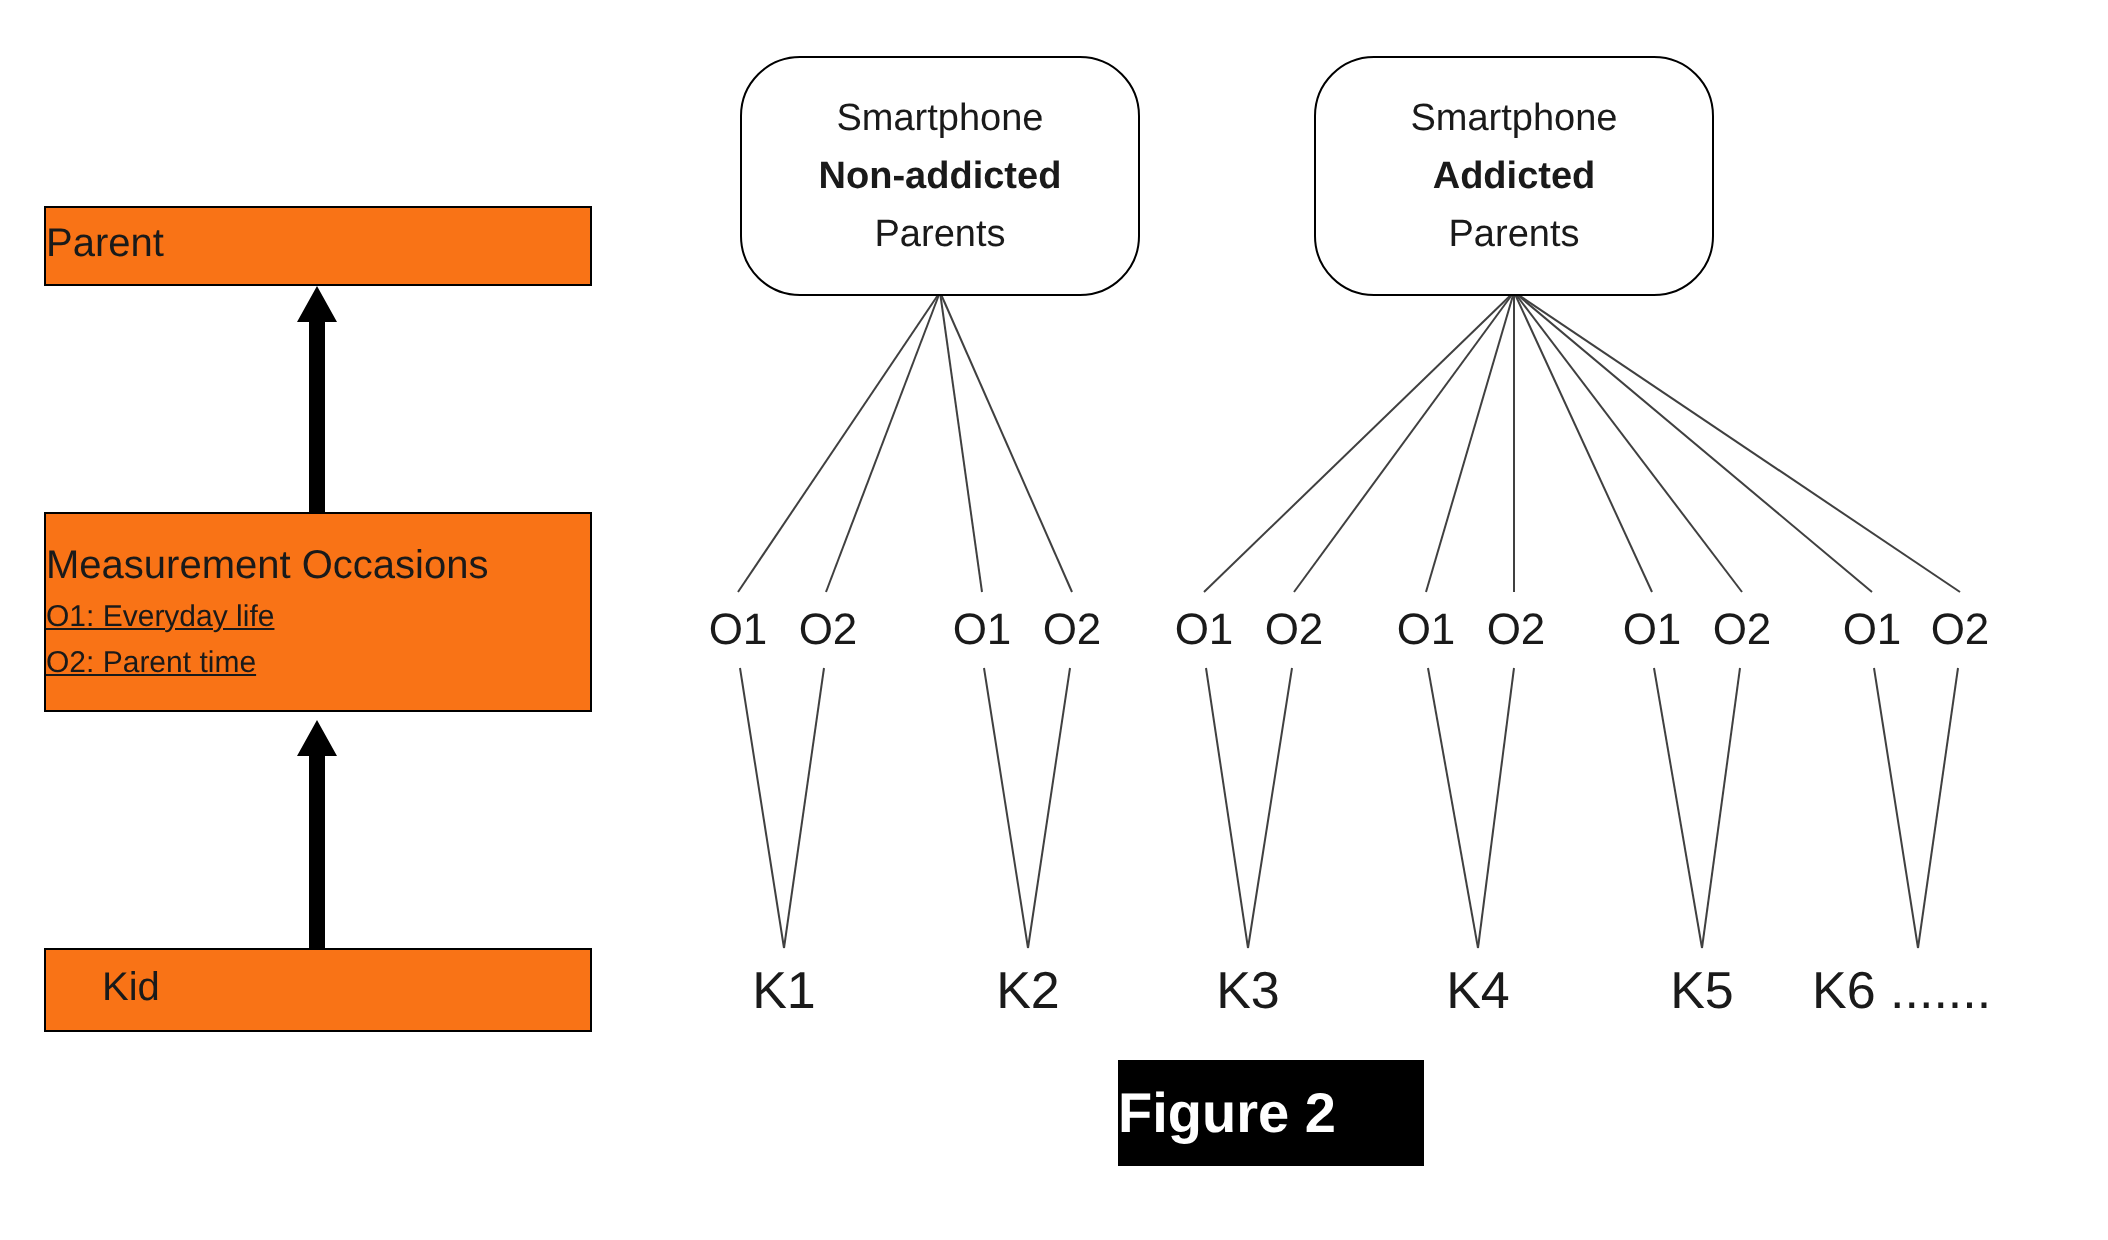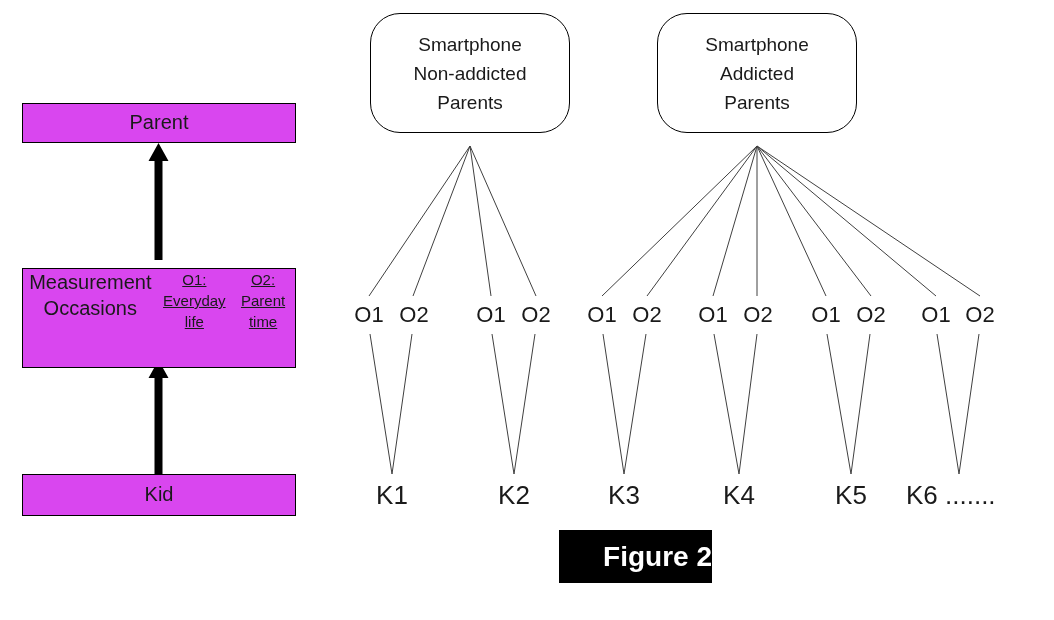--- a/index.html
+++ b/index.html
@@ -11,64 +11,64 @@
     color:#1a1a1a;
     overflow:hidden;
   }
   svg.wires{position:absolute;left:0;top:0;width:1054px;height:620px;}
   svg.wires line{stroke:#404040;stroke-width:1;}
   svg.wires path.arrow{fill:#000000;stroke:none;}
 
   .rect-box{
     position:absolute;
     border:1.5px solid #000000;
-    background:#d946ef;
+    background:#f97316;
     box-sizing:border-box;
-    text-align:center;
+    text-align:left;
   }
   .parent-box{left:22px;top:103px;width:274px;height:40px;
     font-size:20px;line-height:37px;}
-  .meas-box{left:22px;top:268px;width:274px;height:100px;
-    display:flex;flex-direction:row;justify-content:center;gap:2px;}
+  .meas-box{left:22px;top:256px;width:274px;height:100px;
+    display:flex;flex-direction:column;justify-content:center;gap:2px;}
   .meas-title{font-size:20px;line-height:26px;}
   .meas-sub{font-size:15px;line-height:21px;text-decoration:underline;}
   .kid-box{left:22px;top:474px;width:274px;height:42px;
-    font-size:20px;line-height:39px;}
+    font-size:20px;line-height:39px;padding-left:28px;}
 
   .round-box{
     position:absolute;
-    top:13px;width:200px;height:120px;
+    top:28px;width:200px;height:120px;
     border:1.5px solid #000000;
     border-radius:30px;
     background:#ffffff;
     box-sizing:border-box;
     display:flex;flex-direction:column;justify-content:center;
     text-align:center;
     font-size:19px;line-height:29px;
   }
-  .round-box .bold{font-weight:normal;}
+  .round-box .bold{font-weight:bold;}
   .box-nonaddicted{left:370px;}
   .box-addicted{left:657px;}
 
   .olabel{
     position:absolute;top:300px;
     transform:translateX(-50%);
     font-size:22px;line-height:30px;white-space:nowrap;text-align:center;
   }
   .klabel{
     position:absolute;top:481px;
     transform:translateX(-50%);
     font-size:26px;line-height:28px;white-space:nowrap;
   }
   .klabel.k6{transform:none;}
 
   .caption{
     position:absolute;left:559px;top:530px;width:153px;height:53px;
     background:#000000;color:#ffffff;
-    display:flex;align-items:center;justify-content:flex-end;
+    display:flex;align-items:center;justify-content:flex-start;
     font-size:28px;font-weight:bold;
   }
 </style>
 </head>
 <body>
 
 <div class="canvas">
 
   <svg class="wires" viewBox="0 0 1054 620">
 

